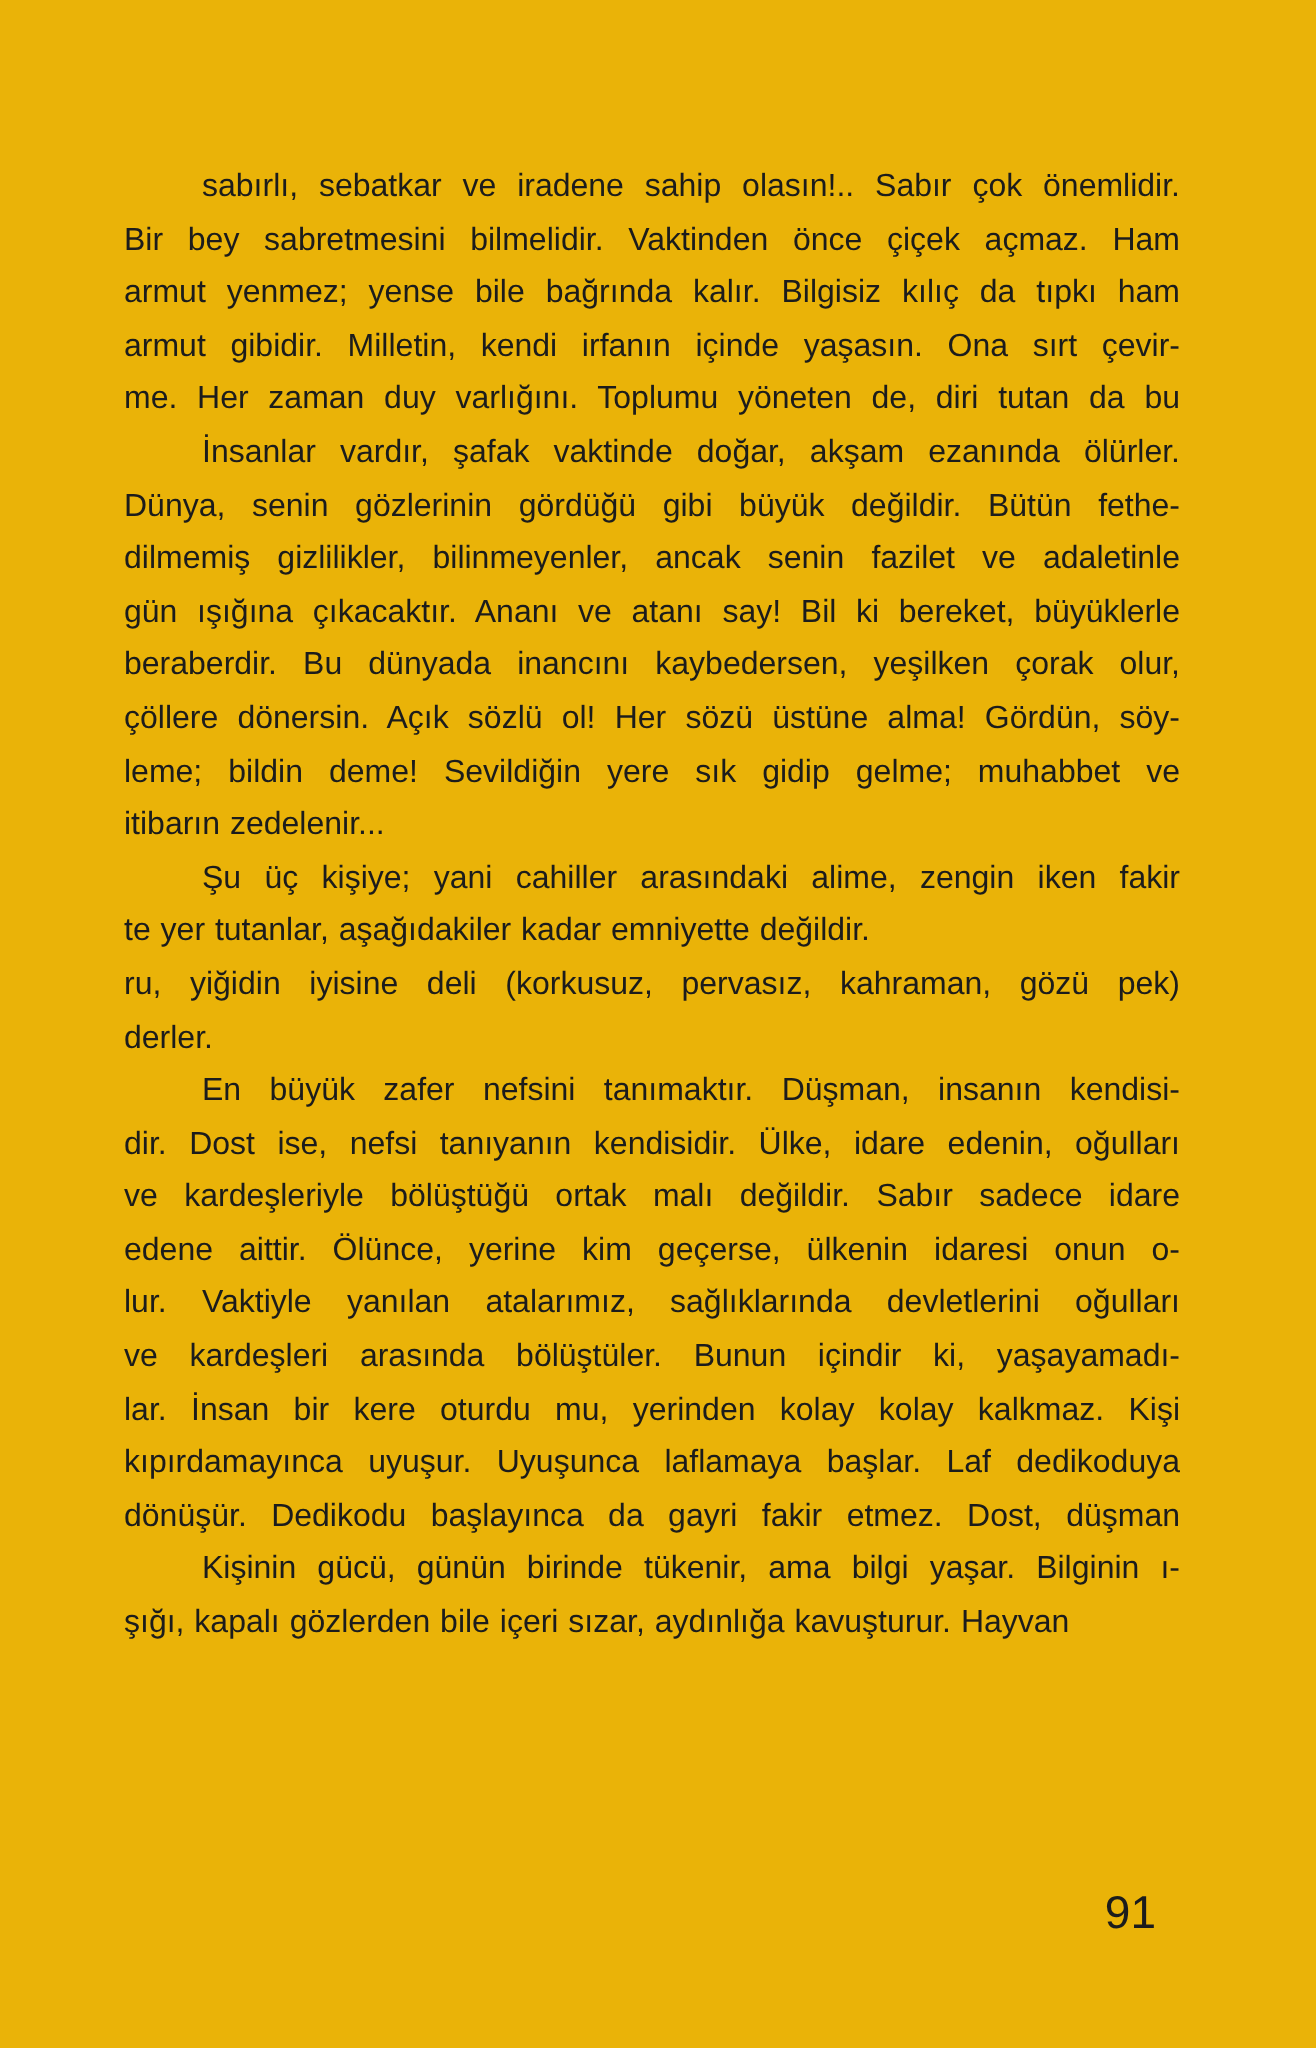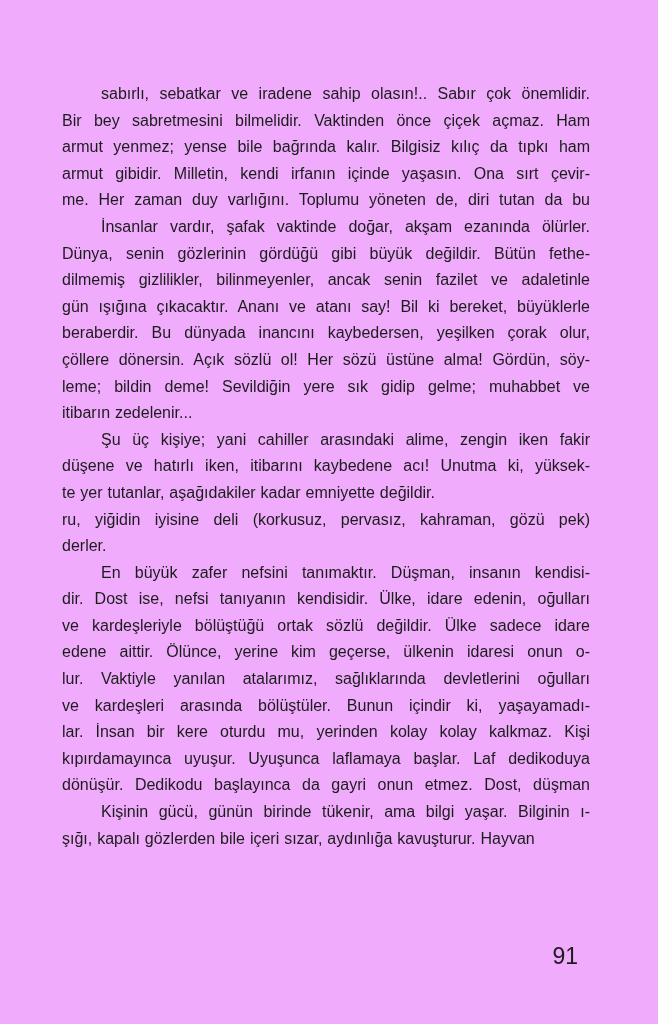--- a/index.html
+++ b/index.html
@@ -11,21 +11,21 @@
     width: 658px;
     height: 1024px;
     position: relative;
     overflow: hidden;
     font-family: "Liberation Sans", "DejaVu Sans", sans-serif;
     color: #1c1c1c;
   }
   .page {
     position: absolute;
     inset: 0;
-    background: #f0abfc;
+    background: #eab308;
   }
   .text-block {
     position: absolute;
     left: 62px;
     top: 81px;
     width: 528px;
   }
   .paragraph {
     margin: 0;
     padding: 0;
@@ -74,37 +74,36 @@
         <div class="line">Dünya, senin gözlerinin gördüğü gibi büyük değildir. Bütün fethe-</div>
         <div class="line">dilmemiş gizlilikler, bilinmeyenler, ancak senin fazilet ve adaletinle</div>
         <div class="line">gün ışığına çıkacaktır. Ananı ve atanı say! Bil ki bereket, büyüklerle</div>
         <div class="line">beraberdir. Bu dünyada inancını kaybedersen, yeşilken çorak olur,</div>
         <div class="line">çöllere dönersin. Açık sözlü ol! Her sözü üstüne alma! Gördün, söy-</div>
         <div class="line">leme; bildin deme! Sevildiğin yere sık gidip gelme; muhabbet ve</div>
         <div class="line end">itibarın zedelenir...</div>
       </div>
       <div class="paragraph">
         <div class="line first">Şu üç kişiye; yani cahiller arasındaki alime, zengin iken fakir</div>
-        <div class="line">düşene ve hatırlı iken, itibarını kaybedene acı! Unutma ki, yüksek-</div>
         <div class="line end">te yer tutanlar, aşağıdakiler kadar emniyette değildir.</div>
       </div>
       <div class="paragraph">
         <div class="line">ru, yiğidin iyisine deli (korkusuz, pervasız, kahraman, gözü pek)</div>
         <div class="line end">derler.</div>
       </div>
       <div class="paragraph">
         <div class="line first">En büyük zafer nefsini tanımaktır. Düşman, insanın kendisi-</div>
         <div class="line">dir. Dost ise, nefsi tanıyanın kendisidir. Ülke, idare edenin, oğulları</div>
-        <div class="line">ve kardeşleriyle bölüştüğü ortak sözlü değildir. Ülke sadece idare</div>
+        <div class="line">ve kardeşleriyle bölüştüğü ortak malı değildir. Sabır sadece idare</div>
         <div class="line">edene aittir. Ölünce, yerine kim geçerse, ülkenin idaresi onun o-</div>
         <div class="line">lur. Vaktiyle yanılan atalarımız, sağlıklarında devletlerini oğulları</div>
         <div class="line">ve kardeşleri arasında bölüştüler. Bunun içindir ki, yaşayamadı-</div>
         <div class="line">lar. İnsan bir kere oturdu mu, yerinden kolay kolay kalkmaz. Kişi</div>
         <div class="line">kıpırdamayınca uyuşur. Uyuşunca laflamaya başlar. Laf dedikoduya</div>
-        <div class="line">dönüşür. Dedikodu başlayınca da gayri onun etmez. Dost, düşman</div>
+        <div class="line">dönüşür. Dedikodu başlayınca da gayri fakir etmez. Dost, düşman</div>
       </div>
       <div class="paragraph">
         <div class="line first">Kişinin gücü, günün birinde tükenir, ama bilgi yaşar. Bilginin ı-</div>
         <div class="line end">şığı, kapalı gözlerden bile içeri sızar, aydınlığa kavuşturur. Hayvan</div>
       </div>
     </div>
 
   <div class="page-number">91</div>
 
 </div>

